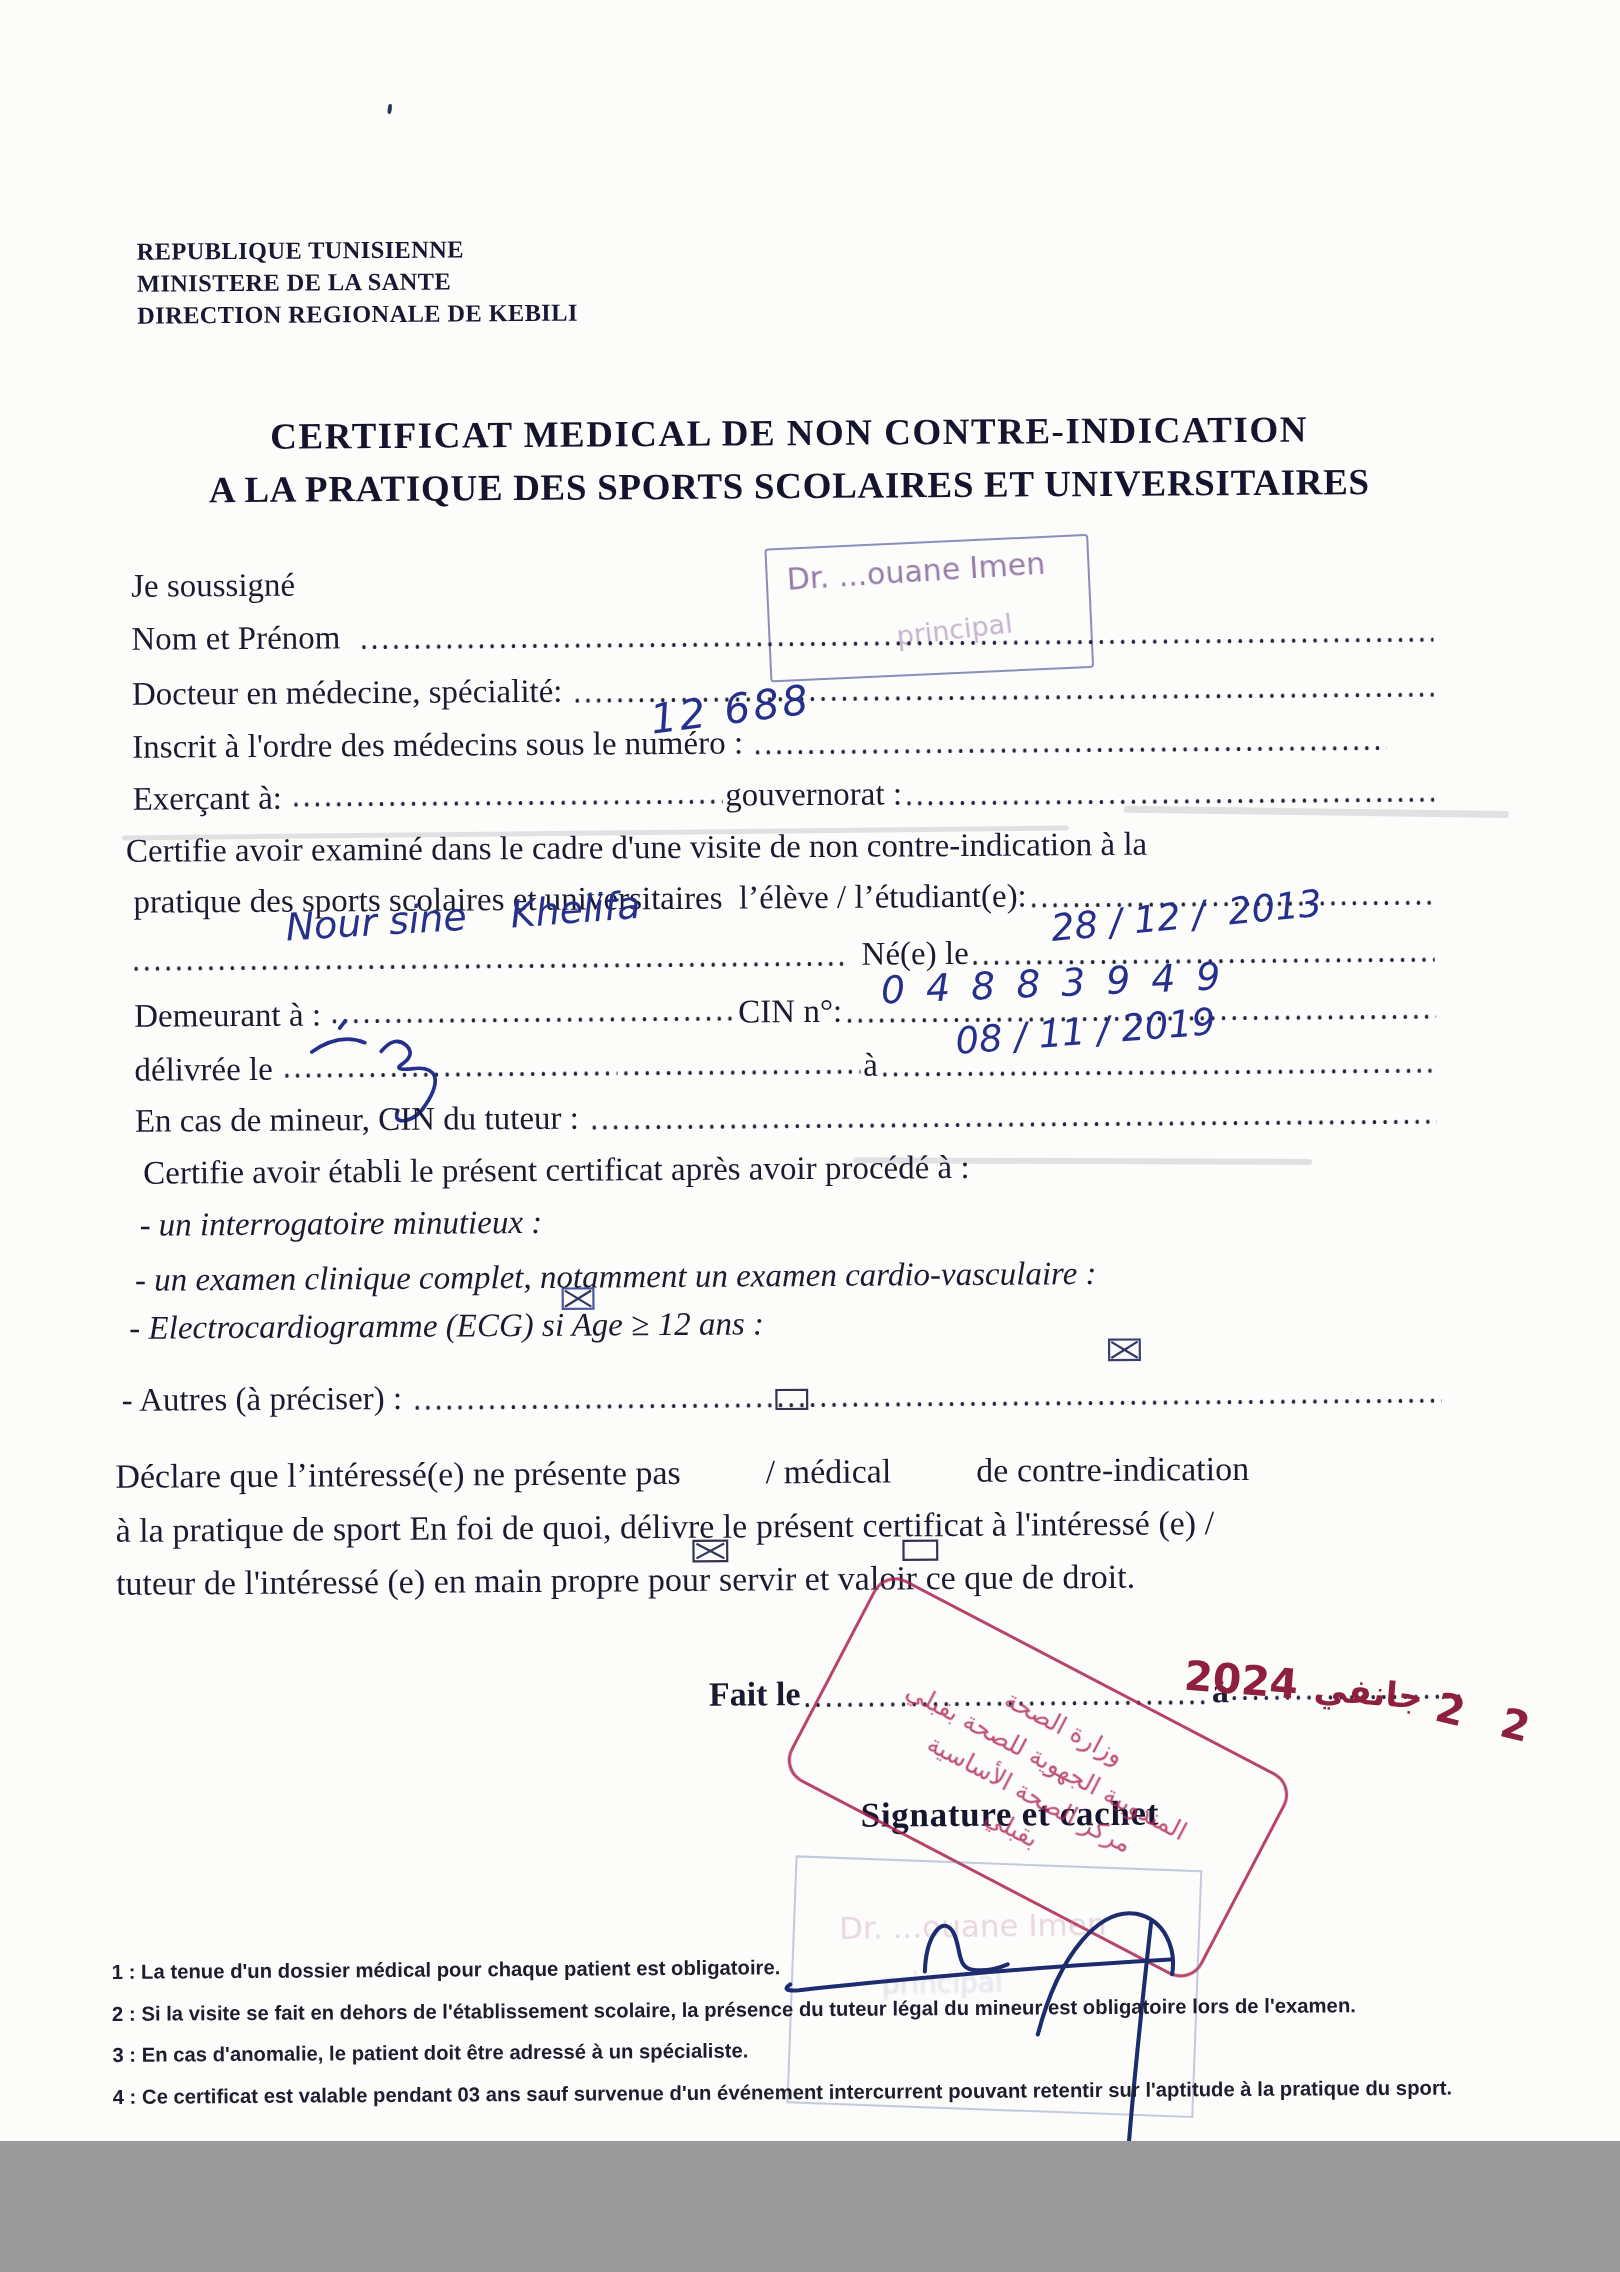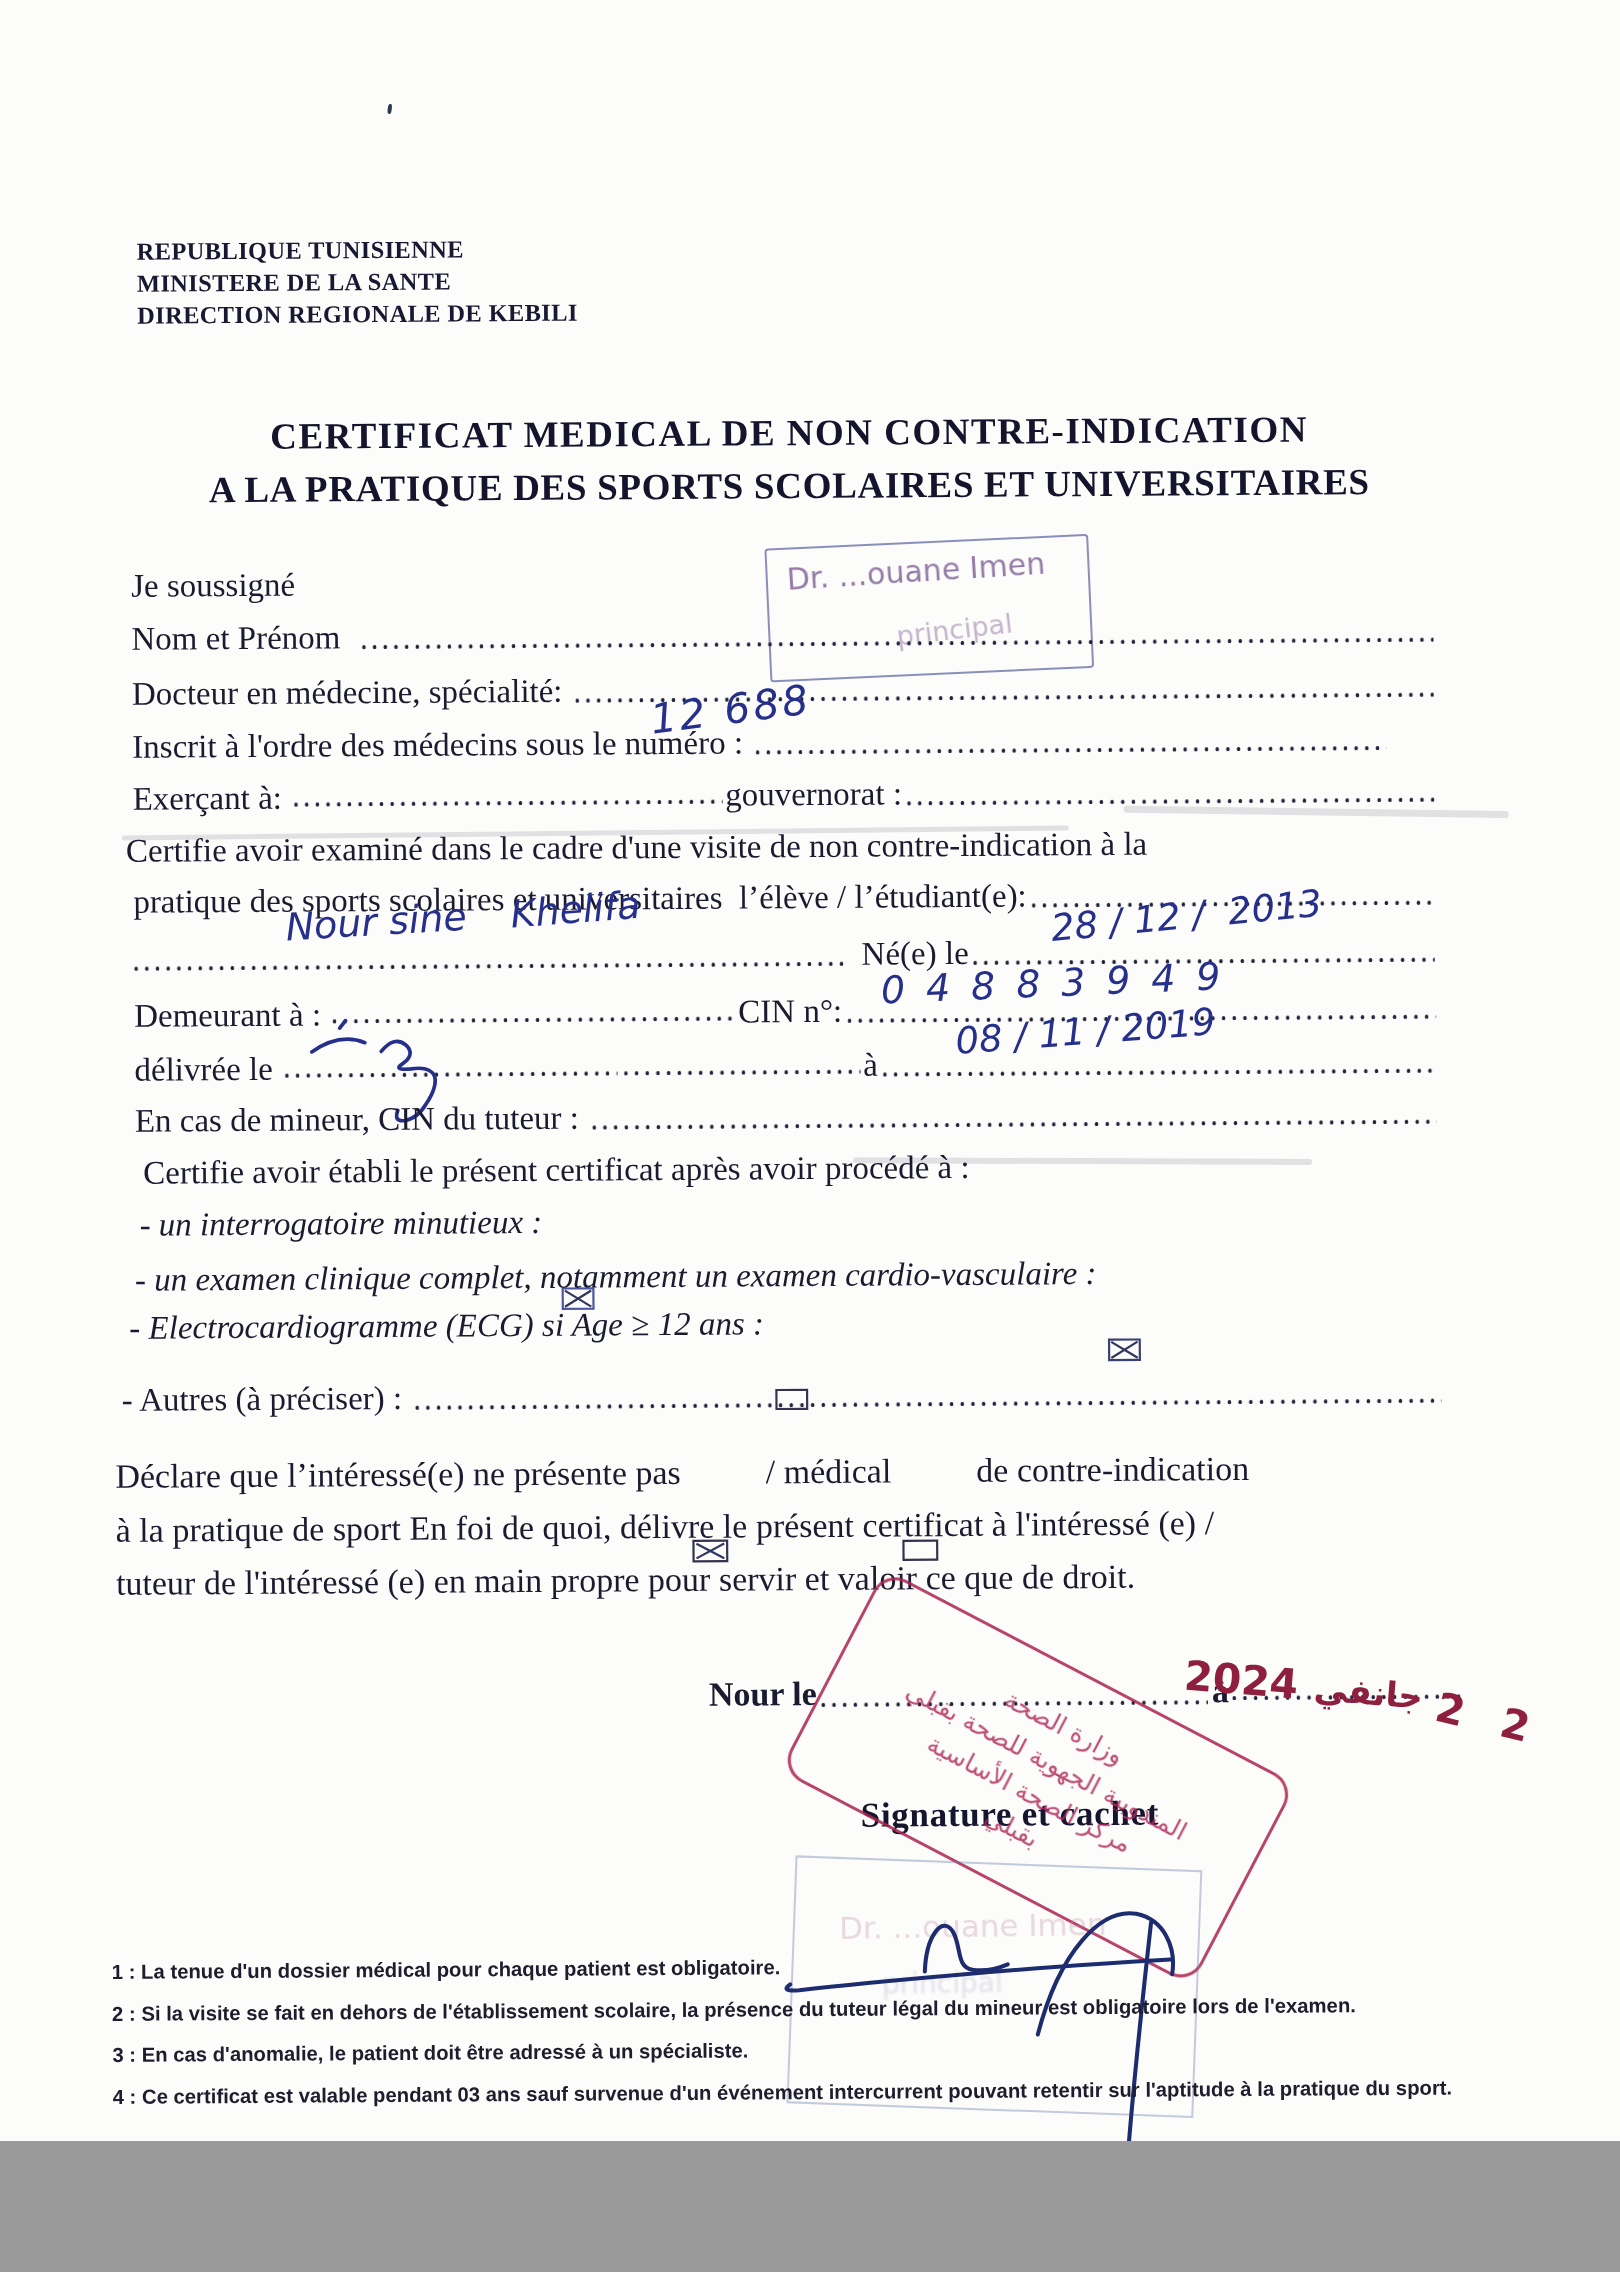--- a/index.html
+++ b/index.html
@@ -264,21 +264,21 @@
       <span> de contre-indication</span>
     </div>
     <div class="row" style="left:111px;top:1505px;width:1346px;font-size:34px;">
       <span>à la pratique de sport En foi de quoi, délivre le présent certificat à l'intéressé (e) /</span>
     </div>
     <div class="row" style="left:111px;top:1558px;width:1346px;font-size:34px;">
       <span>tuteur de l'intéressé (e) en main propre pour servir et valoir ce que de droit.</span>
     </div>
 
     <div class="row faitle" style="left:703px;top:1673px;width:755px;">
-      <span>Nour le</span>
+      <span>Fait le</span>
       <span class="dotfill"></span>
       <span>à</span>
       <span class="dots" style="width:229px;"></span>
     </div>
 
     <div class="datestamp" style="left:1178px;top:1670px;">
       <span class="y">2024</span>
       <span class="m">جانفي</span>
       <span class="d">2 2</span>
     </div>

